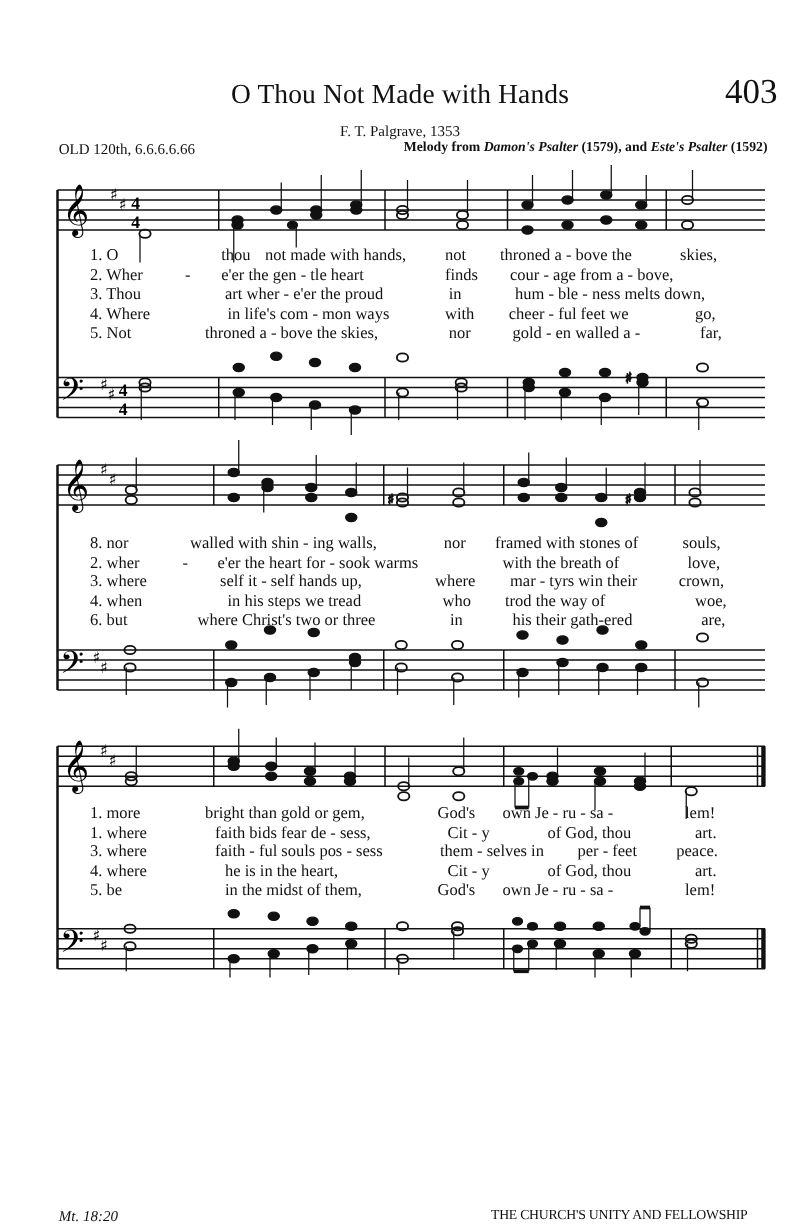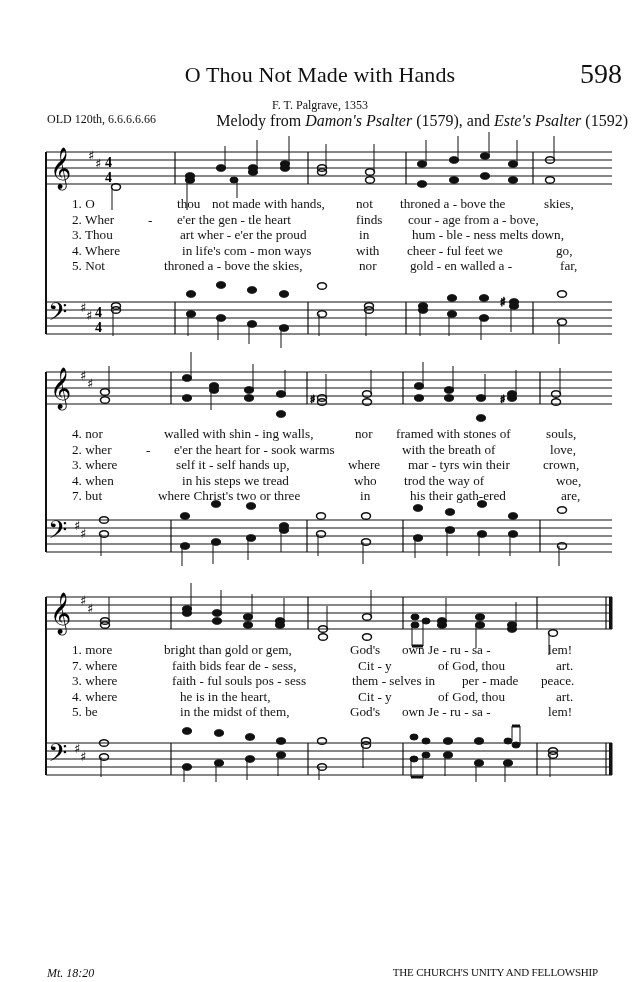--- a/index.html
+++ b/index.html
@@ -3,34 +3,34 @@
 <meta charset="utf-8">
 <style>
   html, body { margin:0; padding:0; background:#ffffff; }
   body { width:640px; height:982px; position:relative; overflow:hidden;
          font-family:"Liberation Serif","DejaVu Serif",serif; color:#111; }
   .title { position:absolute; left:0; width:640px; top:62px; text-align:center;
            font-size:22px; letter-spacing:0.1px; }
   .hymn-no { position:absolute; right:18px; top:58px; font-size:28px; }
   .author { position:absolute; left:0; width:640px; top:98px; text-align:center; font-size:12px; }
   .tune { position:absolute; left:47px; top:112px; font-size:12px; }
-  .melody { position:absolute; right:12px; top:112px; font-size:16px; }
+  .melody { position:absolute; right:26px; top:112px; font-size:11px;font-weight:bold; }
   .melody i { font-style:italic; }
   svg.music { position:absolute; left:0; top:0; }
   .lyrics { position:absolute; left:72px; font-size:13.2px; line-height:15.6px; }
   .lyric-line { position:relative; height:15.6px; white-space:nowrap; }
   .lyric-line span { position:absolute; top:0; }
   .foot-left { position:absolute; left:47px; top:966px; font-size:12px; font-style:italic; }
   .foot-right { position:absolute; right:42px; top:966px; font-size:11px; letter-spacing:-0.2px;text-align:center; }
 </style>
 </head>
 <body>
 
 <div class="title">O Thou Not Made with Hands</div>
-<div class="hymn-no">598</div>
+<div class="hymn-no">403</div>
 <div class="author">F. T. Palgrave, 1353</div>
 <div class="tune">OLD 120th, 6.6.6.6.66</div>
 <div class="melody"><span>Melody from </span><i>Damon's Psalter</i><span> (1579), and </span><i>Este's Psalter</i><span> (1592)</span></div>
 
 <svg class="music" width="640" height="982">
   <defs>
     <g id="tstaff">
       <line x1="0" y1="0" x2="566" y2="0" stroke="#111" stroke-width="1.1"></line>
       <line x1="0" y1="8" x2="566" y2="8" stroke="#111" stroke-width="1.1"></line>
       <line x1="0" y1="16" x2="566" y2="16" stroke="#111" stroke-width="1.1"></line>
@@ -411,22 +411,22 @@
     <span style="left:0">5. Not</span>
     <span style="left:92px">throned a - bove the skies,</span>
     <span style="left:287px">nor</span>
     <span style="left:338px">gold - en walled a -</span>
     <span style="left:488px">far,</span>
   </div>
 </div>
 
 <div class="lyrics" style="top:426px;">
   <div class="lyric-line">
-    <span style="left:0">4. nor</span>
-    <span style="left:92px">walled with shin - ing walls,</span>
+    <span style="left:0">8. nor</span>
+    <span style="left:80px">walled with shin - ing walls,</span>
     <span style="left:283px">nor</span>
     <span style="left:324px">framed with stones of</span>
     <span style="left:474px">souls,</span>
   </div>
   <div class="lyric-line">
     <span style="left:0">2. wher</span>
     <span style="left:74px">-</span>
     <span style="left:102px">e'er the heart for - sook warms</span>
     <span style="left:330px">with the breath of</span>
     <span style="left:478px">love,</span>
@@ -439,48 +439,48 @@
     <span style="left:471px">crown,</span>
   </div>
   <div class="lyric-line">
     <span style="left:0">4. when</span>
     <span style="left:110px">in his steps we tread</span>
     <span style="left:282px">who</span>
     <span style="left:332px">trod the way of</span>
     <span style="left:484px">woe,</span>
   </div>
   <div class="lyric-line">
-    <span style="left:0">7. but</span>
+    <span style="left:0">6. but</span>
     <span style="left:86px">where Christ's two or three</span>
     <span style="left:288px">in</span>
     <span style="left:338px">his their gath-ered</span>
     <span style="left:489px">are,</span>
   </div>
 </div>
 
 <div class="lyrics" style="top:642px;">
   <div class="lyric-line">
     <span style="left:0">1. more</span>
     <span style="left:92px">bright than gold or gem,</span>
     <span style="left:278px">God's</span>
     <span style="left:330px">own Je - ru - sa -</span>
     <span style="left:476px">lem!</span>
   </div>
   <div class="lyric-line">
-    <span style="left:0">7. where</span>
+    <span style="left:0">1. where</span>
     <span style="left:100px">faith bids fear de - sess,</span>
     <span style="left:286px">Cit - y</span>
     <span style="left:366px">of God, thou</span>
     <span style="left:484px">art.</span>
   </div>
   <div class="lyric-line">
     <span style="left:0">3. where</span>
     <span style="left:100px">faith - ful souls pos - sess</span>
     <span style="left:280px">them - selves in</span>
-    <span style="left:390px">per - made</span>
+    <span style="left:390px">per - feet</span>
     <span style="left:469px">peace.</span>
   </div>
   <div class="lyric-line">
     <span style="left:0">4. where</span>
     <span style="left:108px">he is in the heart,</span>
     <span style="left:286px">Cit - y</span>
     <span style="left:366px">of God, thou</span>
     <span style="left:484px">art.</span>
   </div>
   <div class="lyric-line">

